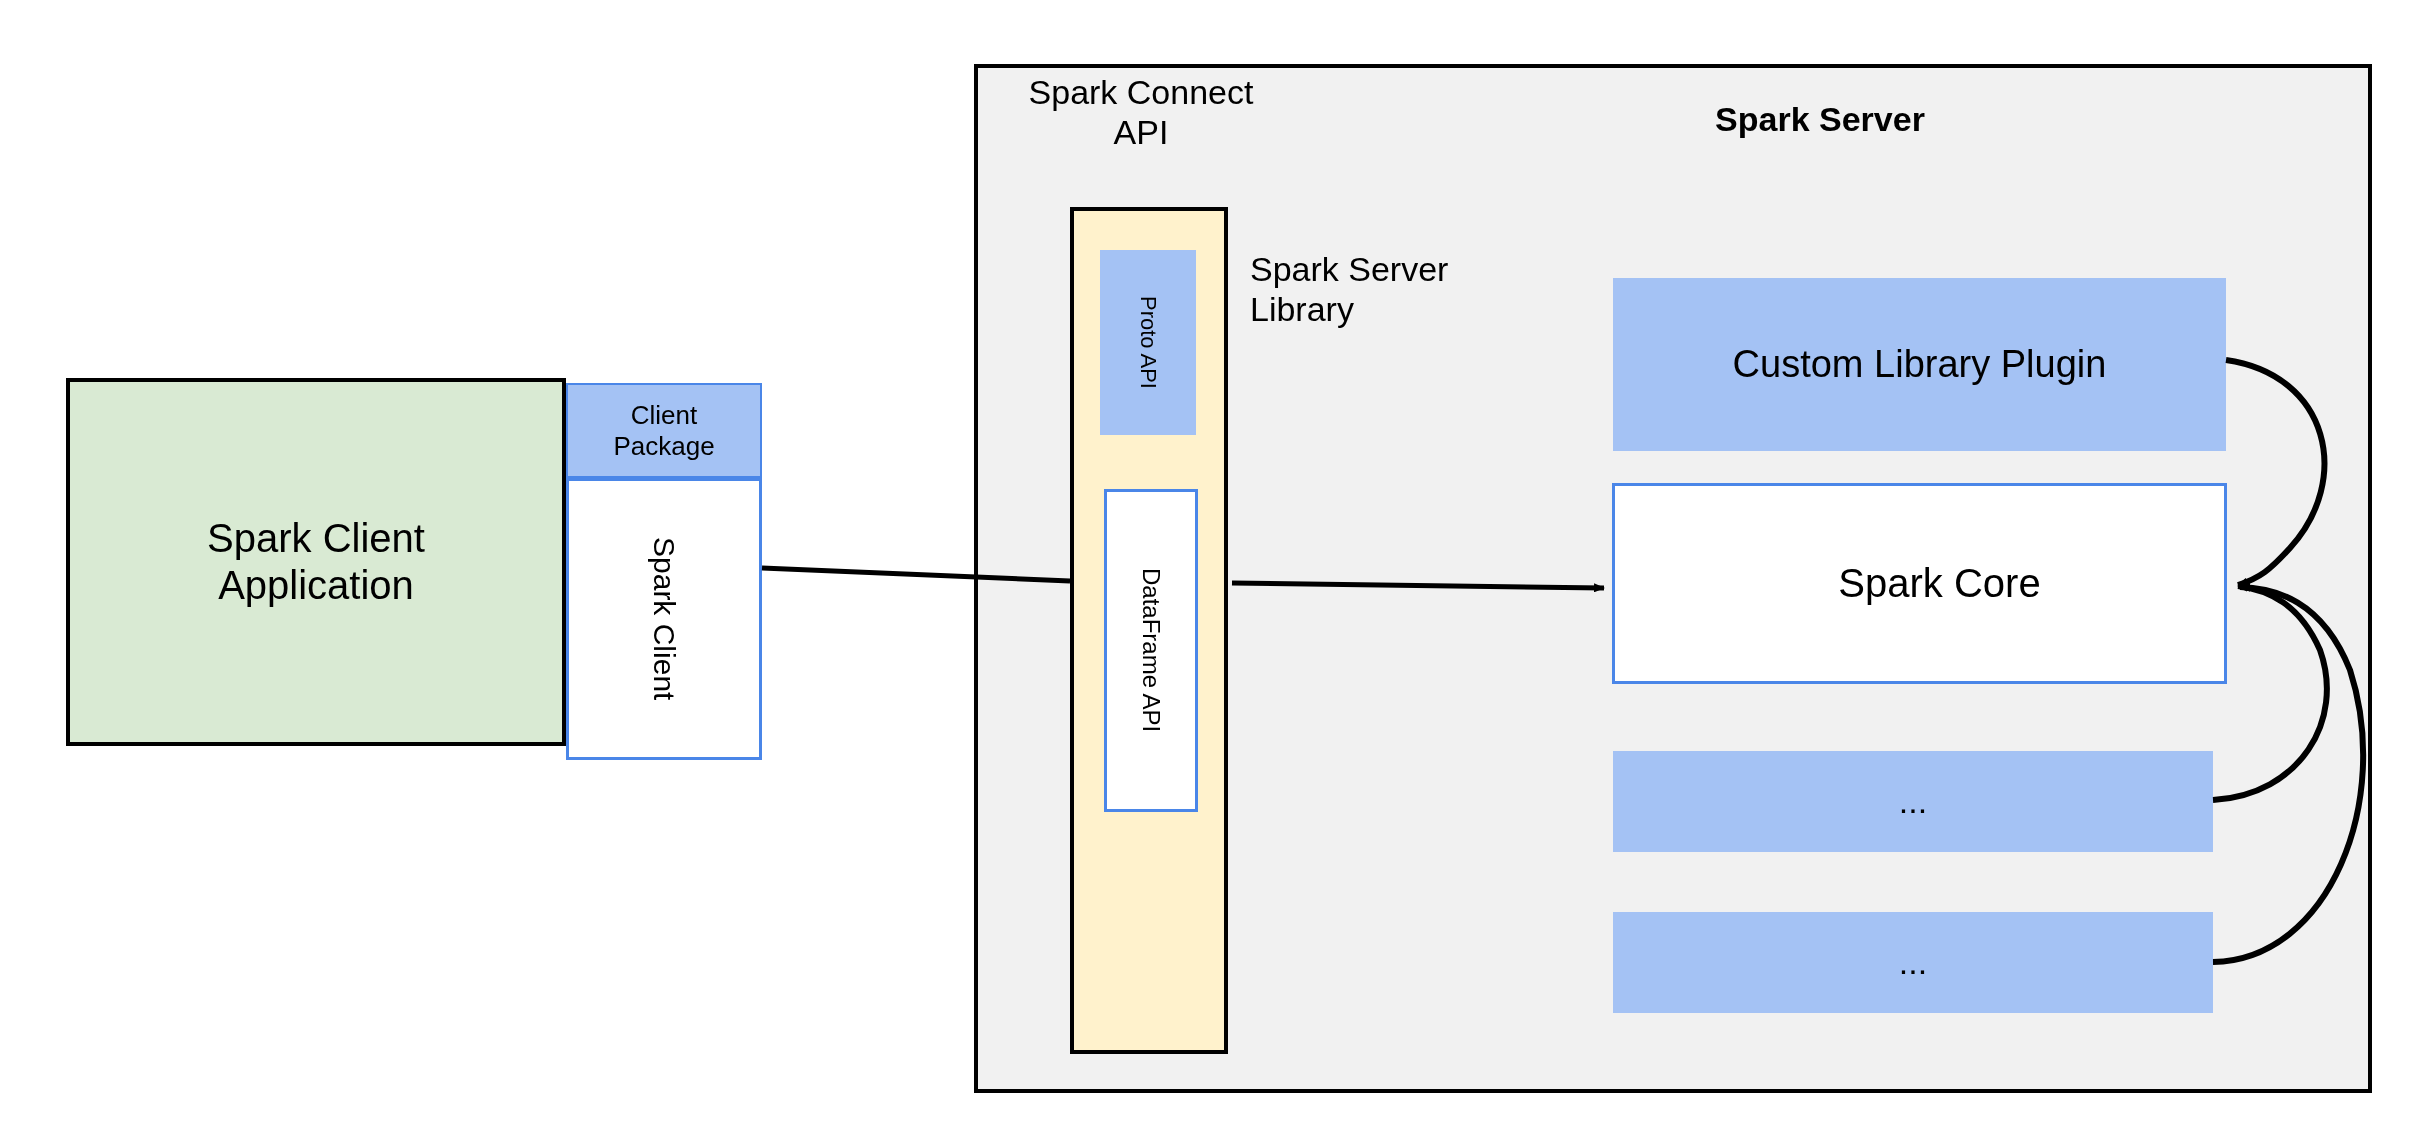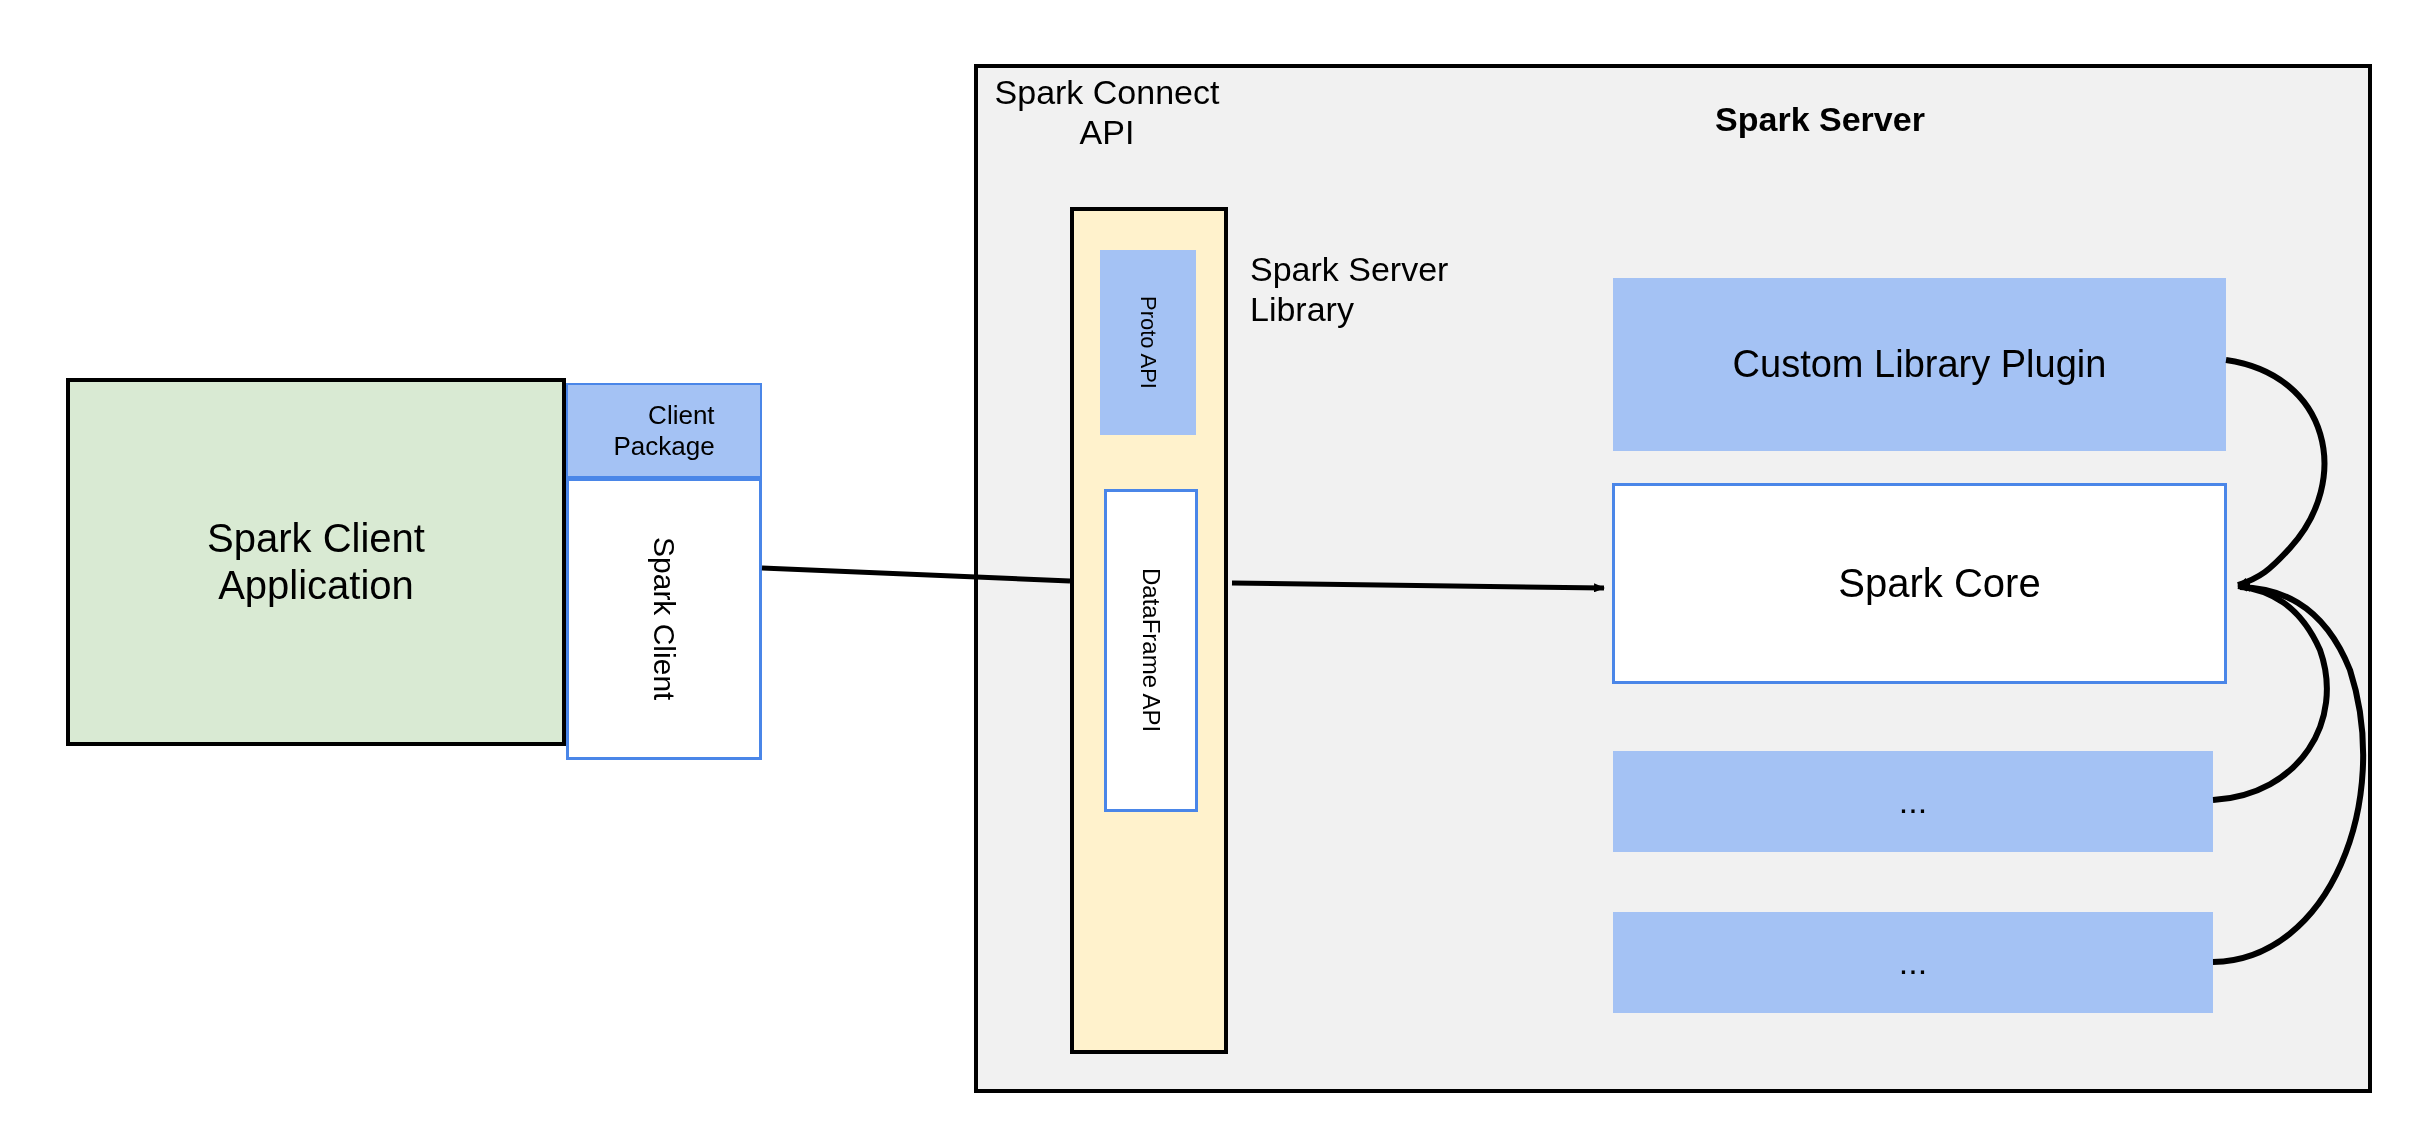--- a/index.html
+++ b/index.html
@@ -39,21 +39,21 @@
   }
   #client-app .label { white-space: pre-line; }
 
   #client-package {
     left: 566px; top: 383px;
     width: 196px; height: 95px;
     background: #a4c2f4;
     border: 2px solid #4a86e8;
     font-size: 26px;
   }
-  #client-package .label { white-space: pre-line; text-align: right; }
+  #client-package .label { white-space: pre-line; }
 
   #spark-client {
     left: 566px; top: 478px;
     width: 196px; height: 282px;
     background: #ffffff;
     border: 3px solid #4a86e8;
     font-size: 30px;
   }
   #spark-client .label {
     writing-mode: vertical-rl;
@@ -63,21 +63,21 @@
 
   
   #server-panel {
     left: 974px; top: 64px;
     width: 1398px; height: 1029px;
     background: #f1f1f1;
     border: 4px solid #000000;
   }
 
   #spark-connect-api-label {
-    left: 962px; top: 70px;
+    left: 996px; top: 70px;
     width: 290px; height: 84px;
     font-size: 34px;
     color: #000000;
   }
   #spark-connect-api-label .label { white-space: pre-line; }
 
   #server-title {
     left: 1650px; top: 96px;
     width: 340px; height: 46px;
     font-size: 34px;

